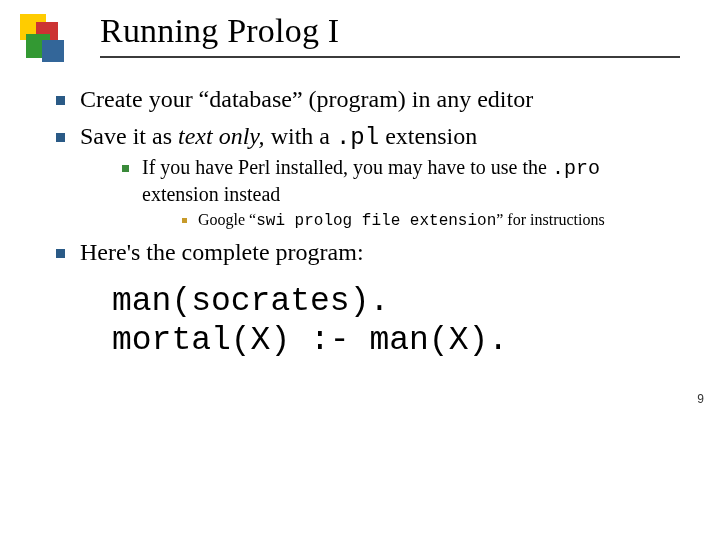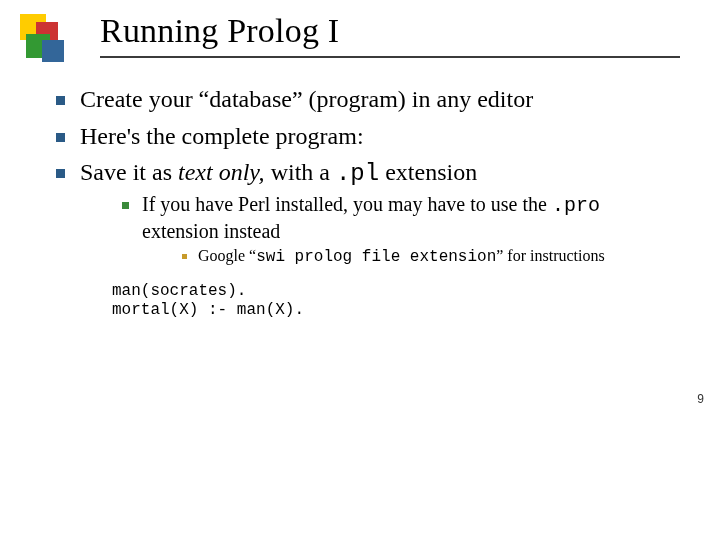--- a/index.html
+++ b/index.html
@@ -32,21 +32,21 @@
   ul.l3 > li { position: relative; padding-left: 16px; margin-bottom: 2px; }
   ul.l3 > li::before { content: ""; position: absolute; left: 0; top: 0.50em; width: 5px; height: 5px; background: #c79a2a; }
 
   .mono { font-family: "Courier New", Courier, monospace; }
   .ital { font-style: italic; }
 
   .code-block {
     margin-top: 14px;
     margin-left: 56px;
     font-family: "Courier New", Courier, monospace;
-    font-size: 16px;
+    font-size: 33px;
     white-space: pre;
     line-height: 1.2;
   }
 
   .pagenum { position: absolute; right: 16px; bottom: 10px; font-family: Arial, Helvetica, sans-serif; font-size: 12px; color: #333; }
 </style>
 </head>
 <body>
 
 <div class="slide">
@@ -61,35 +61,35 @@
     <div class="title">Running Prolog I</div>
     <div class="rule"></div>
   </div>
 
   <div class="content">
     <ul class="l1">
       <li>
         <span>Create your “database” (program) in any editor</span>
       </li>
       <li>
-        <span>Here's the complete program:</span>
-      </li>
-      <li>
         <span>Save it as </span><span class="ital">text only,</span><span> with a </span><span class="mono">.pl</span><span> extension</span>
         <ul class="l2">
           <li>
             <span>If you have Perl installed, you may have to use the </span><span class="mono">.pro</span><span> extension instead</span>
             <ul class="l3">
               <li>
                 <span>Google “</span><span class="mono">swi prolog file extension</span><span>” for instructions</span>
               </li>
             </ul>
           </li>
         </ul>
       </li>
+      <li>
+        <span>Here's the complete program:</span>
+      </li>
     </ul>
 
     <div class="code-block">man(socrates).
 mortal(X) :- man(X).</div>
   </div>
 
   <div class="pagenum">9</div>
 </div>
 
 </body></html>

